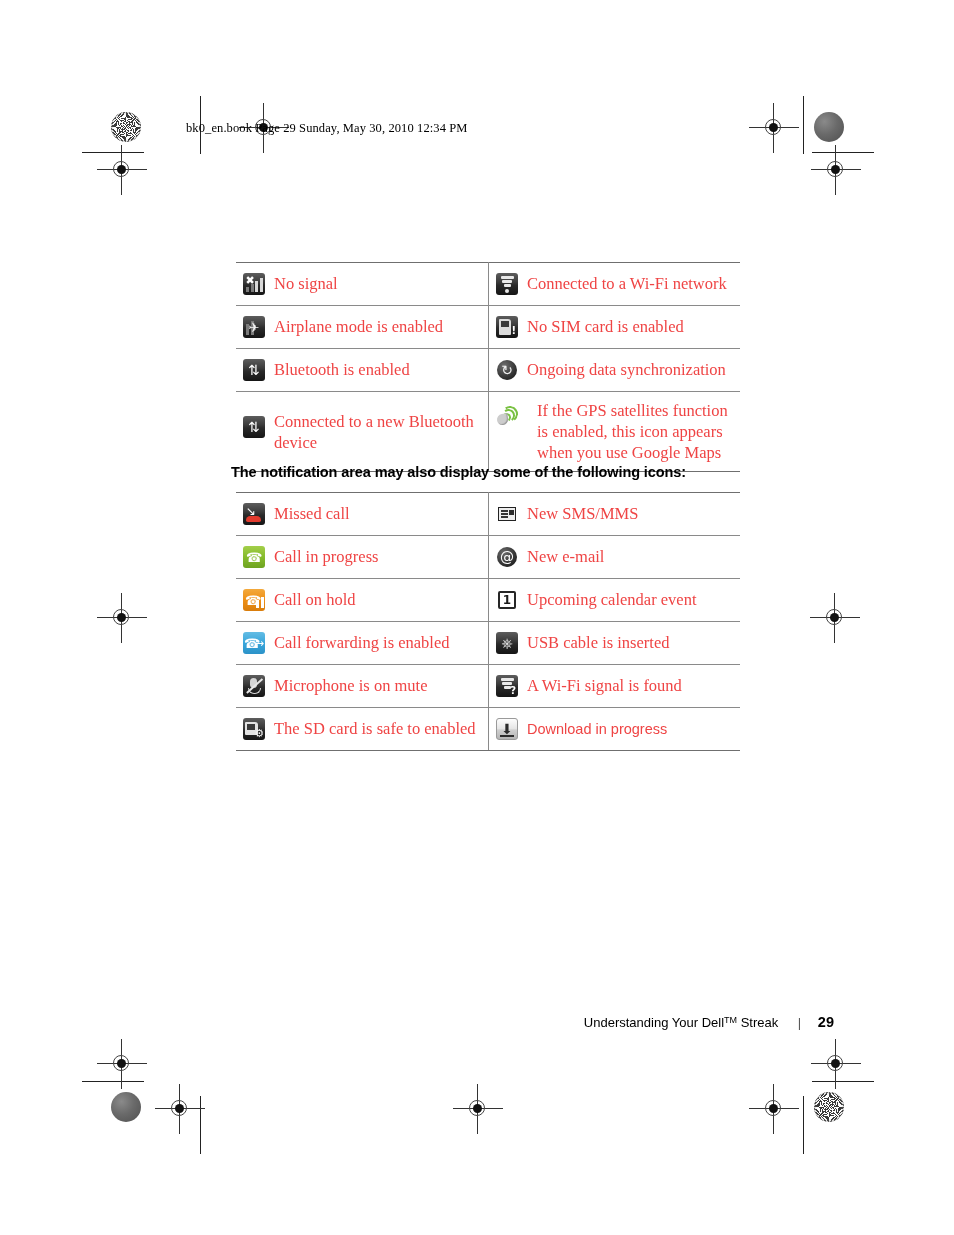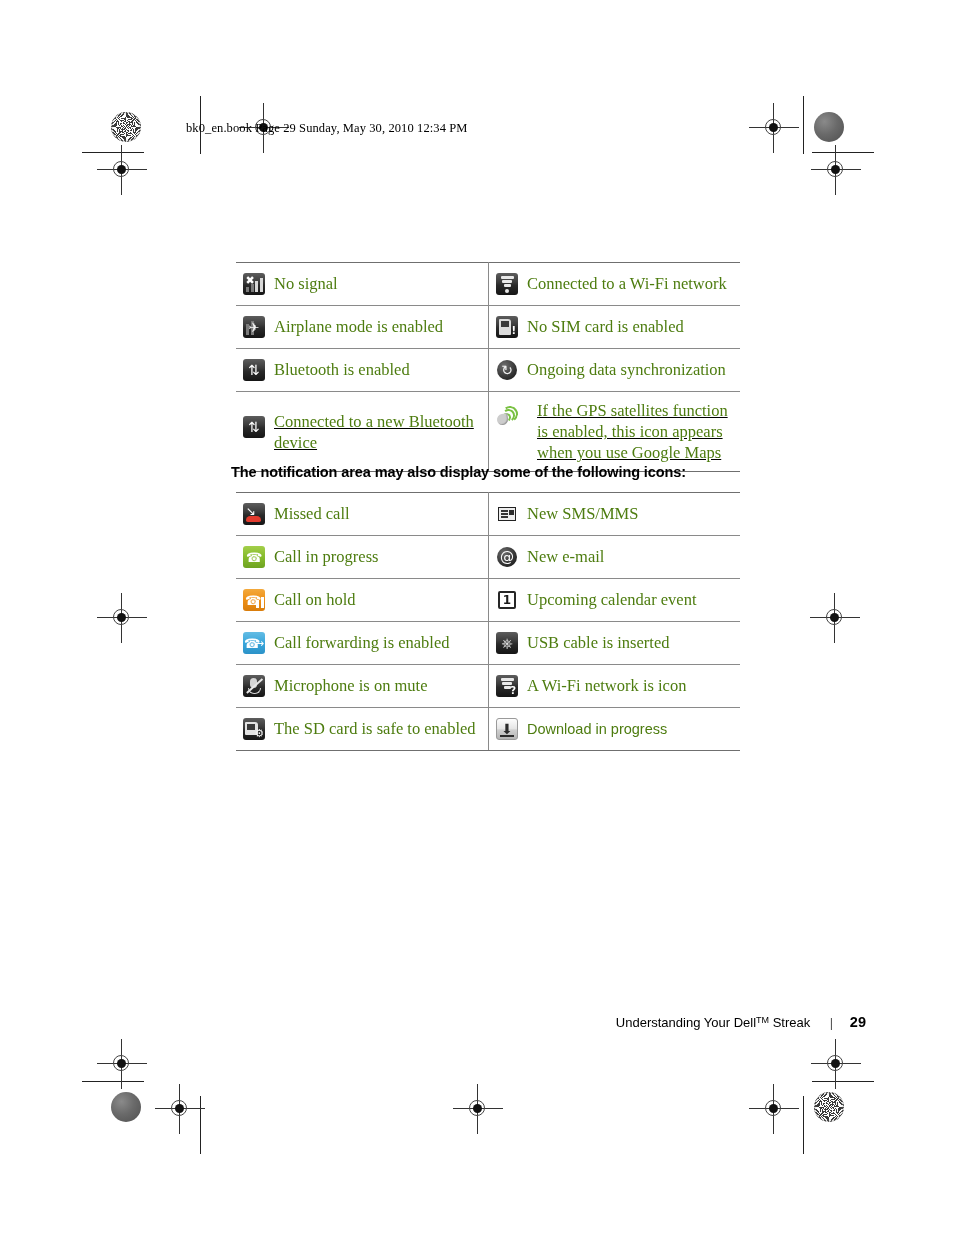--- a/index.html
+++ b/index.html
@@ -109,26 +109,26 @@
   td.colL { width: 252px; border-right: 1px solid #8a8a8a; }
   td.colR { width: 251px; }
 
   .cell {
     display: flex;
     align-items: center;
     gap: 9px;
     padding: 8px 6px 8px 7px;
     min-height: 26px;
   }
-  .cell.top { align-items: flex-start; text-decoration: underline; }
+  .cell.top { align-items: flex-start; }
   .cell .label {
     font-family: "Liberation Serif", serif;
     font-size: 16.5px;
     line-height: 1.28;
-    color: #4d7c0f;
+    color: #ef4444;
   }
   .cell .label.sans {
     font-family: "Liberation Sans", sans-serif;
     font-size: 14.5px;
     font-weight: 500;
   }
   .cell .label.indent { margin-left: 10px; }
 
   .ibox {
     flex: 0 0 auto;
@@ -250,21 +250,21 @@
     color: #000;
     white-space: nowrap;
   }
 
   
   .footer {
     position: absolute;
     left: 0; top: 1014px;
     width: 954px;
     text-align: right;
-    padding-right: 88px;
+    padding-right: 120px;
     box-sizing: border-box;
     font-family: "Liberation Sans", sans-serif;
     font-size: 13px;
     color: #000;
   }
   .footer .sep { display:inline-block; margin: 0 13px 0 16px; color:#555; }
   .footer .pg { font-weight: bold; font-size: 14.5px; }
   .footer .tm { font-size: 9px; vertical-align: 4px; }
 </style>
 </head>
@@ -566,21 +566,21 @@
         <div class="cell">
           <span class="ibox">
             <span class="tile"></span>
             <span class="fan">
                   <i class="w1"></i>
                   <i class="w2"></i>
                   <i class="w3"></i>
                 </span>
             <span class="qm">?</span>
           </span>
-          <span class="label">A Wi-Fi network is icon</span>
+          <span class="label">A Wi-Fi signal is found</span>
         </div>
       </td>
     </tr>
     <tr>
       <td class="colL">
         <div class="cell">
           <span class="ibox">
             <span class="tile"></span>
             <span class="sdcard"></span>
             <span class="gear">⚙</span>

